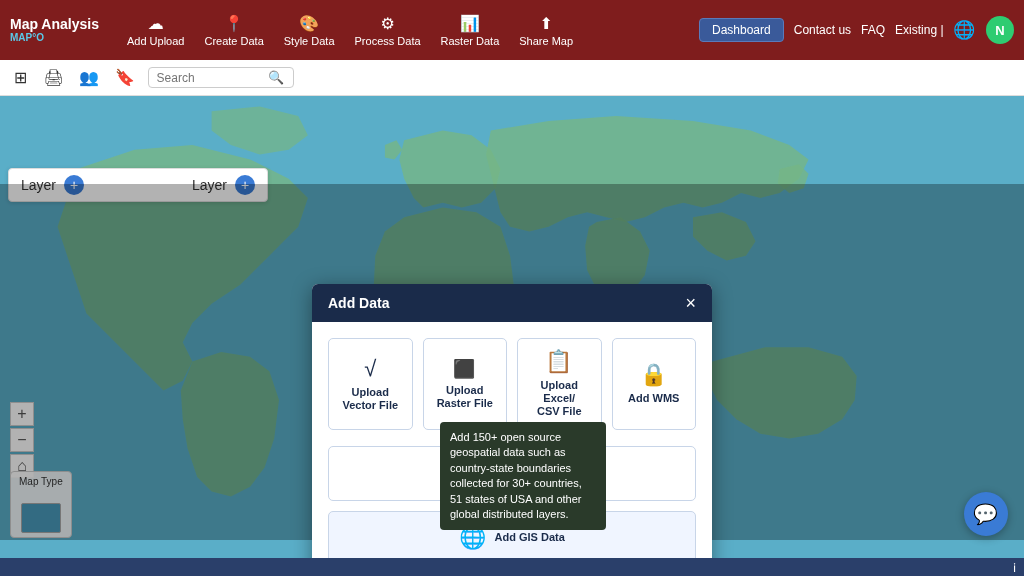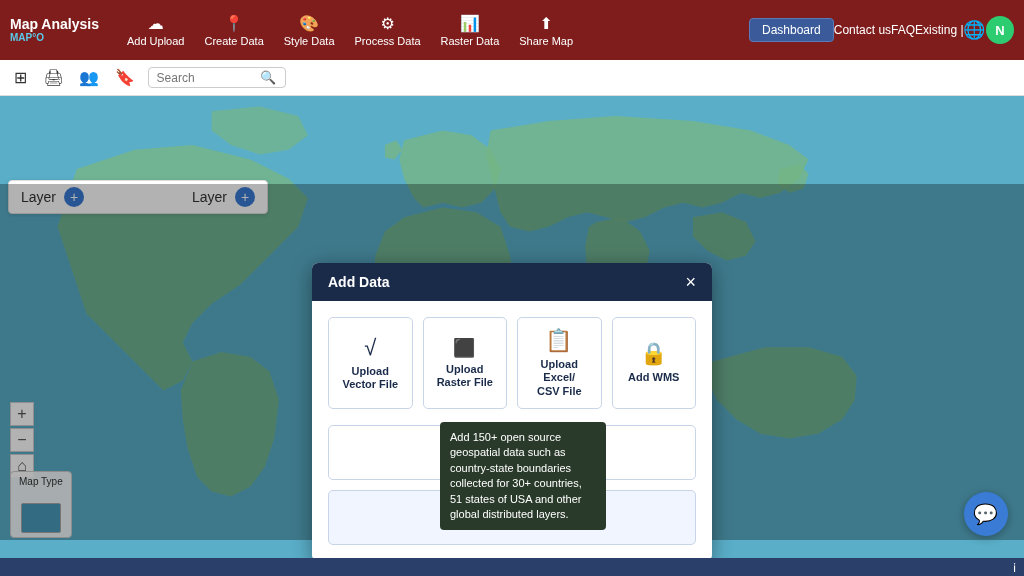--- a/index.html
+++ b/index.html
@@ -46,20 +46,21 @@
       cursor: pointer;
       border-radius: 3px;
     }
     .nav-icon {
       font-size: 16px;
       margin-bottom: 2px;
     }
     .navbar-right {
       display: flex;
       align-items: center;
+      gap: 10px;
     }
     .btn-dashboard {
       background: #3a5a9a;
       color: white;
       border: 1px solid #5a7aba;
       padding: 4px 12px;
       border-radius: 4px;
       font-size: 12px;
       cursor: pointer;
     }
@@ -109,33 +110,33 @@
       font-size: 16px;
       cursor: pointer;
       padding: 2px 4px;
     }
     .search-box {
       display: flex;
       align-items: center;
       border: 1px solid #ccc;
       border-radius: 4px;
       padding: 2px 8px;
-      gap: 4px;
+      gap: 12px;
     }
     .search-input {
       border: none;
       outline: none;
       font-size: 12px;
       width: 100px;
     }
 
     
     .left-panel {
       position: absolute;
-      top: 88px;
+      top: 76px;
       left: 8px;
       width: 260px;
       z-index: 50;
     }
     .layer-group-bar {
       background: white;
       border: 1px solid #ddd;
       border-radius: 4px;
       padding: 6px 12px;
       display: flex;
@@ -278,21 +279,21 @@
 
     
     .modal-overlay {
       position: absolute;
       top: 92px;
       left: 0;
       right: 0;
       bottom: 18px;
       background: rgba(0,0,0,0.3);
       display: flex;
-      align-items: center;
+      align-items: flex-start;
       justify-content: center;
       padding-top: 100px;
       z-index: 150;
     }
 
     
     .modal {
       background: white;
       border-radius: 6px;
       width: 400px;

